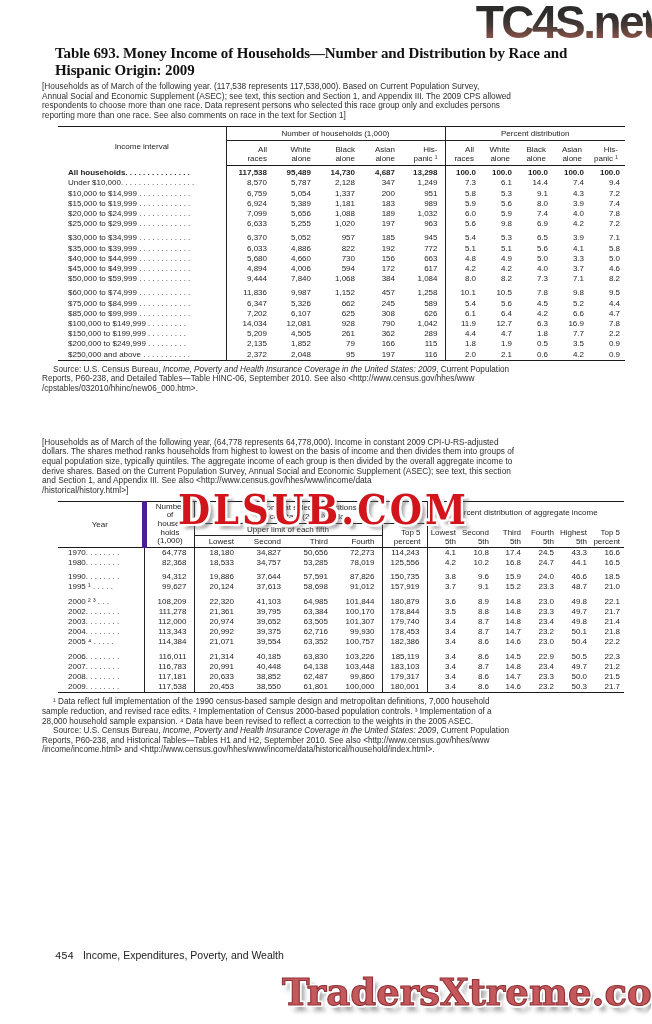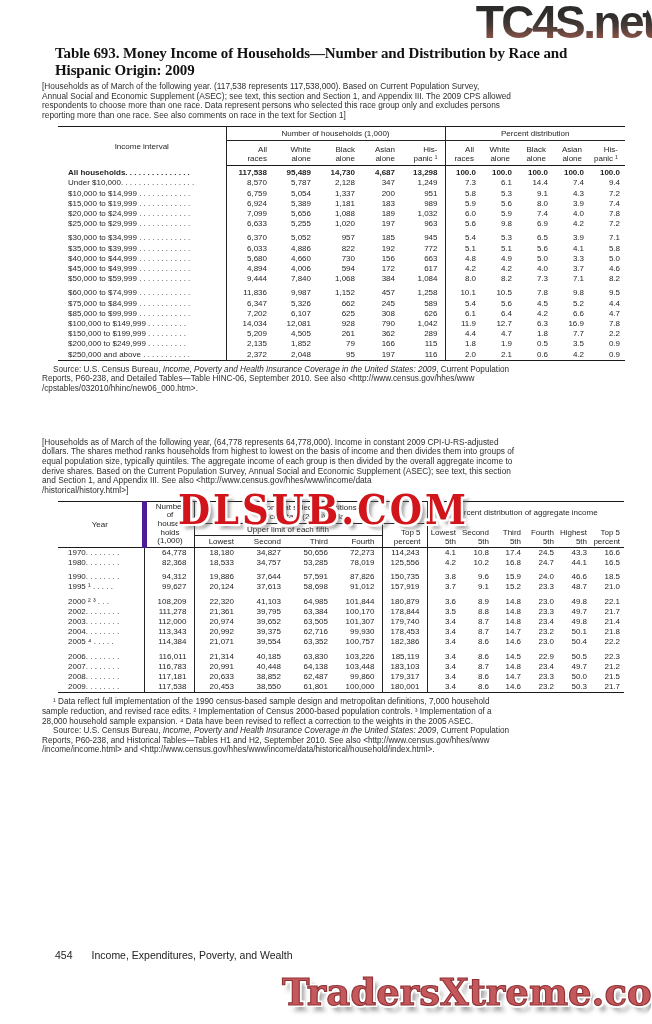--- a/index.html
+++ b/index.html
@@ -53,21 +53,21 @@
   .t694 .ulhead { text-align: center; vertical-align: middle; height: 12px; border-bottom: 1px solid #222; border-right: 1px solid #222; }
   .t694 .top5 { text-align: right; vertical-align: bottom; padding-right: 6px; padding-bottom: 1px; border-right: 1px solid #222; border-bottom: 1.3px solid #1a1a1a; }
   .t694 .pcthead { text-align: right; vertical-align: bottom; padding-right: 4px; padding-bottom: 1px; border-bottom: 1.3px solid #1a1a1a; }
   .t694 .fifthhead { text-align: right; vertical-align: bottom; padding-right: 7px; height: 12px; padding-bottom: 1px; border-bottom: 1.3px solid #1a1a1a; }
   .t694 .last-fifth { border-right: 1px solid #222; }
   .t694 td:nth-child(1), .t694 td:nth-child(2), .t694 td:nth-child(6), .t694 td:nth-child(7) { border-right: 1px solid #222; }
   .t694 td:nth-child(n+8) { padding-right: 4px; }
   .t694block { margin-top: 44px; }
   
   .footer-left { position: absolute; left: 55px; top: 949px; font-size: 10.5px; color: #222; }
-  .footer-left .pgnum { margin-right: 19px; }
+  .footer-left .pgnum { margin-right: 9px; font-family: Liberation Mono, monospace; }
   .footer-src { position: absolute; top: 969px; left: 0; right: 22px; text-align: right; font-size: 8.8px; color: #2e2e2e; }
   
   .wm-top {
     position: absolute; top: -2px; right: -3px; z-index: 5;
     font-family: "Liberation Sans", sans-serif; font-weight: bold;
     font-size: 46px; letter-spacing: -2.5px; line-height: 48px;
     background: linear-gradient(180deg, #2e2c2b 35%, #463a36 58%, #93564a 88%);
     -webkit-background-clip: text; background-clip: text; color: transparent;
   }
   .wm-mid {

